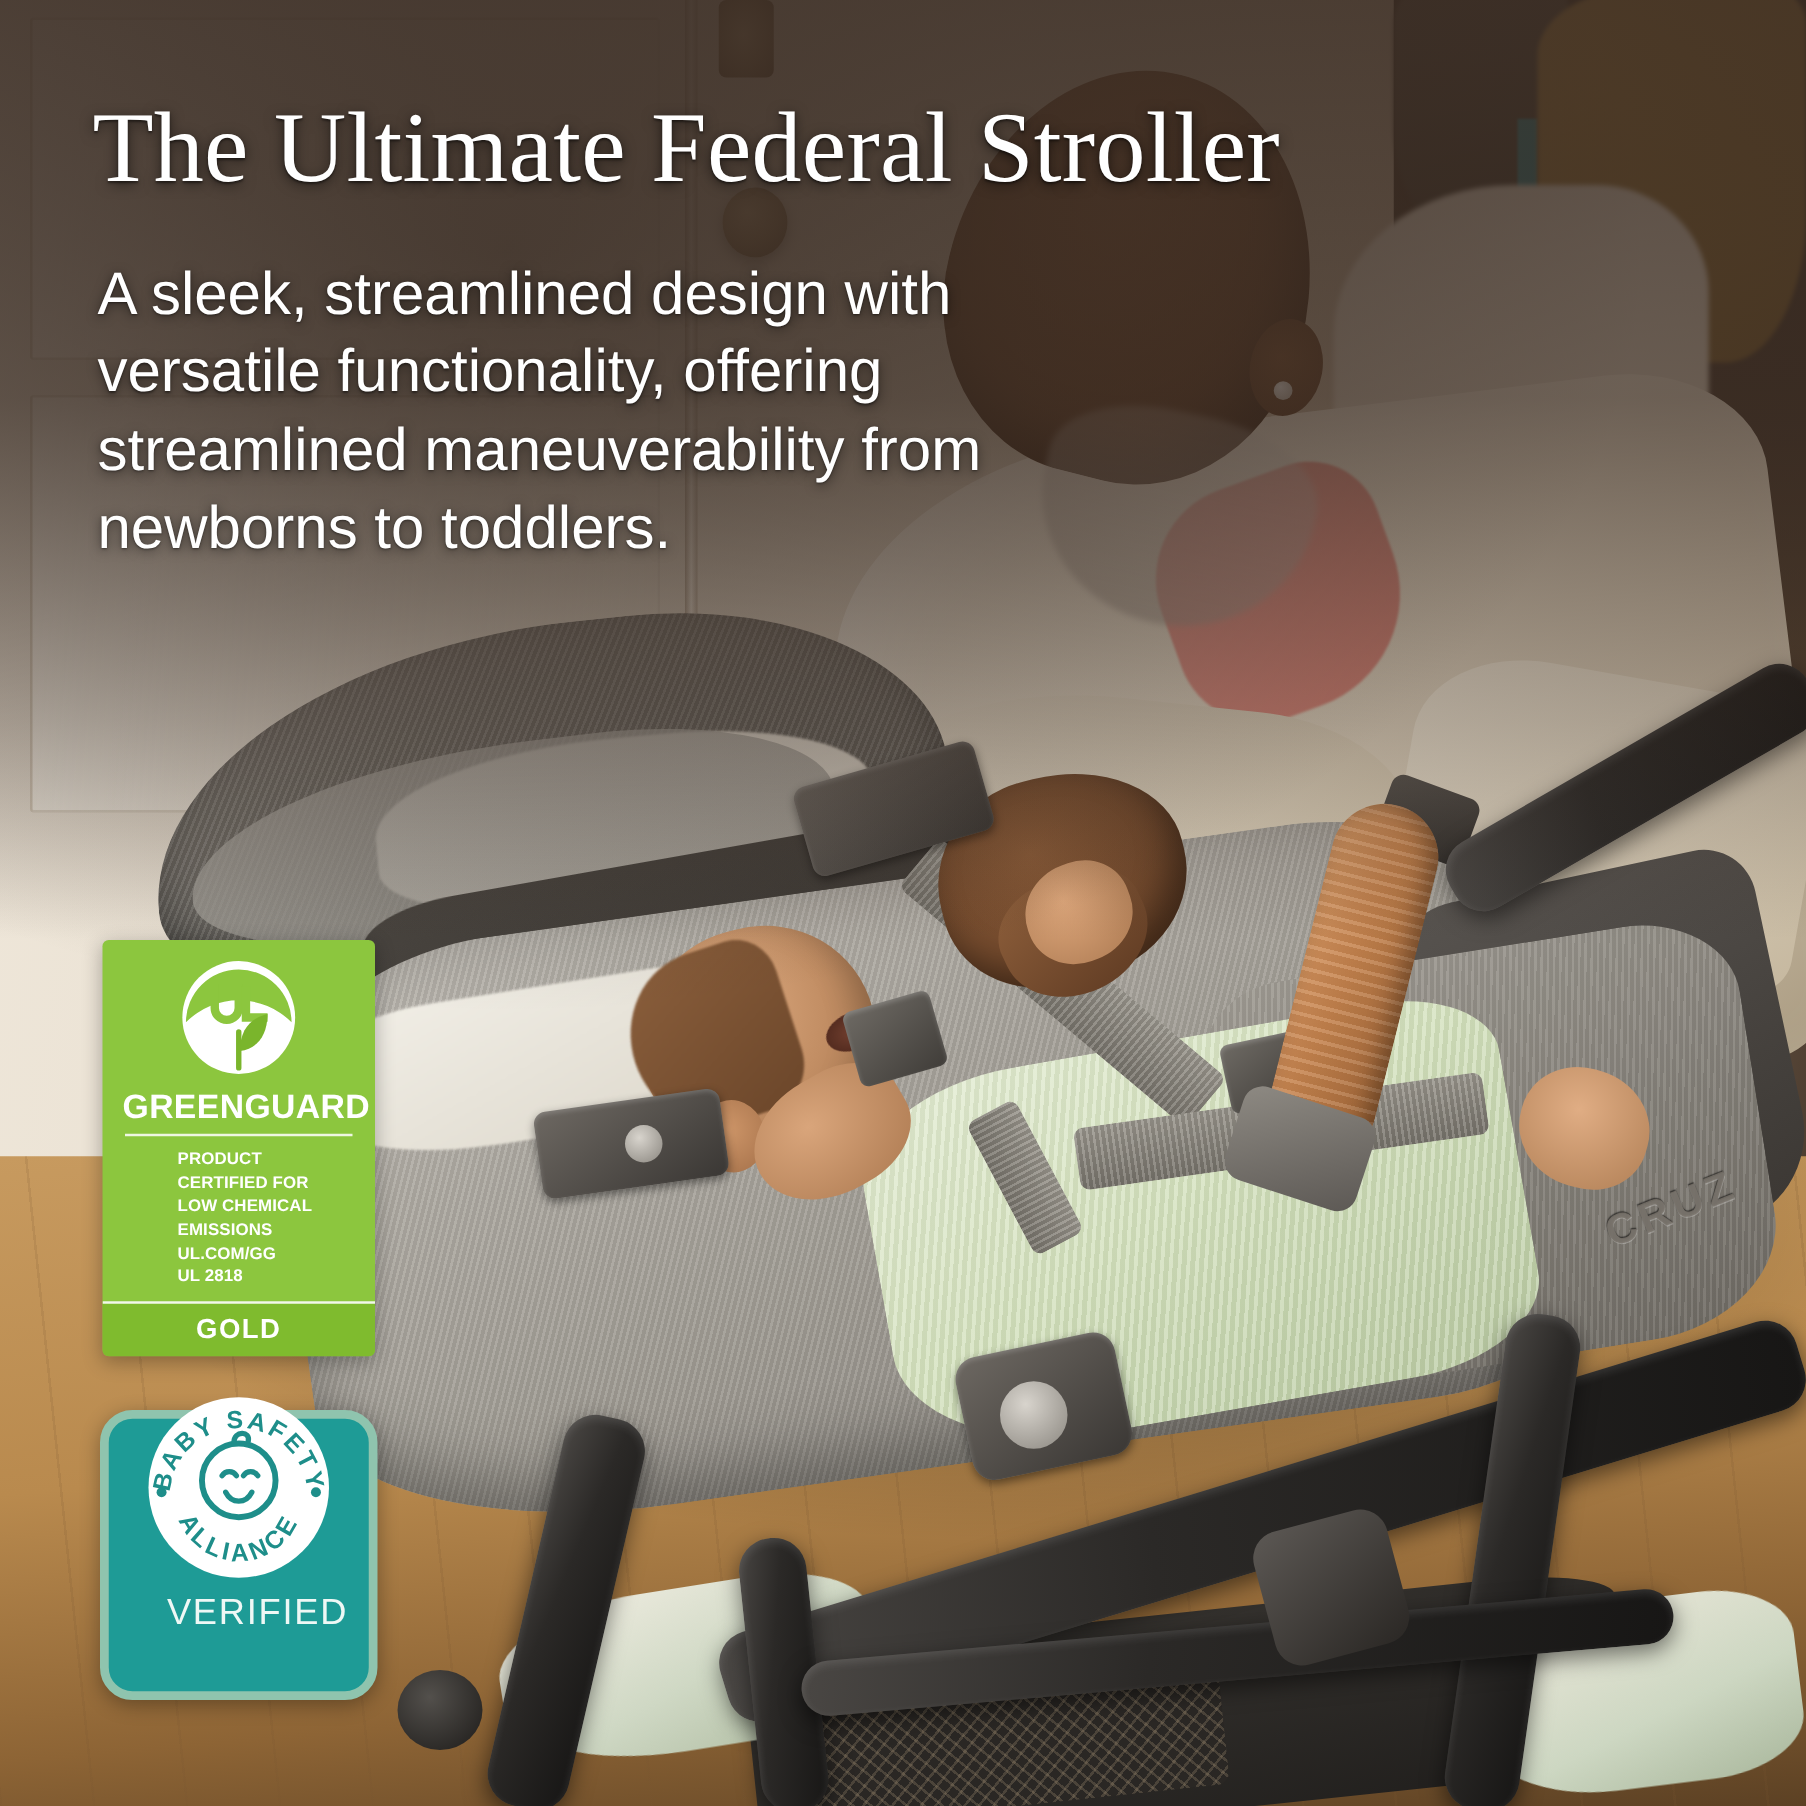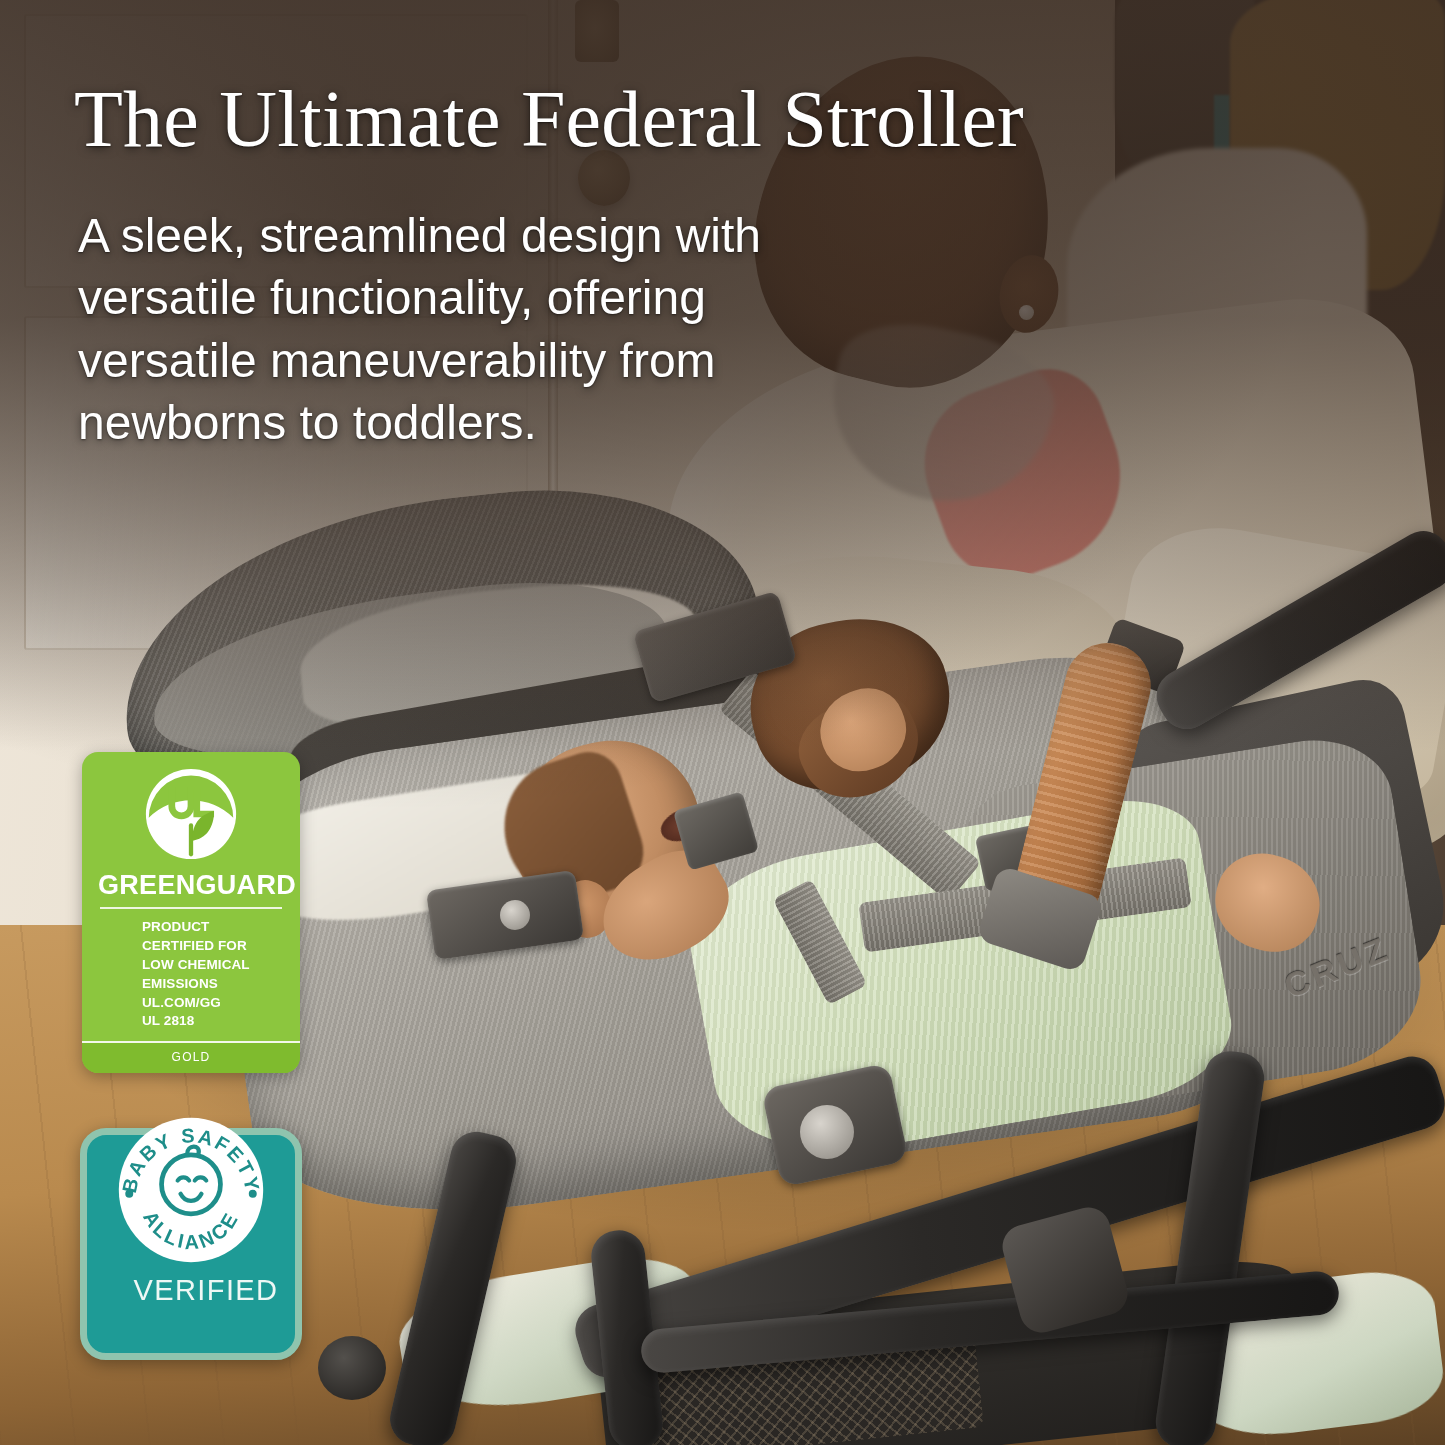--- a/index.html
+++ b/index.html
@@ -434,21 +434,21 @@
     color: #ffffff;
     text-shadow: 0 2px 9px rgba(0,0,0,.5), 0 1px 2px rgba(0,0,0,.45);
   }
   .subcopy div { white-space: nowrap; }
 
   
   .gg-badge {
     position: absolute;
     left: 82px; top: 752px;
     width: 218px;
-    border-radius: 16px;
+    border-radius: 5px;
     overflow: hidden;
     box-shadow: 0 4px 16px rgba(0,0,0,.3);
     background: #8cc63e;
   }
   .gg-main { padding: 14px 16px 10px; }
   .gg-ul-wrap { display: flex; justify-content: center; margin-bottom: 8px; }
   .gg-ul { width: 96px; height: 96px; display: block; }
   .gg-title {
     text-align: center;
     font-size: 27px;
@@ -468,22 +468,22 @@
     color: #ffffff;
     line-height: 1.40;
     letter-spacing: .1px;
     margin-left: 44px;
   }
   .gg-foot {
     background: #7fbb2e;
     border-top: 2px solid rgba(255,255,255,.9);
     text-align: center;
     padding: 7px 0 9px;
-    font-size: 12px;
-    font-weight: 400;
+    font-size: 22px;
+    font-weight: 700;
     color: #ffffff;
     letter-spacing: 1.2px;
   }
 
   
   .bsa-badge {
     position: absolute;
     left: 80px; top: 1128px;
     width: 222px;
     height: 232px;
@@ -607,21 +607,21 @@
     <div class="cruz-logo">CRUZ</div>
 
     <div class="vignette"></div>
   </div>
 
   <div class="headline">The Ultimate Federal Stroller</div>
 
   <div class="subcopy">
     <div>A sleek, streamlined design with</div>
     <div>versatile functionality, offering</div>
-    <div>versatile maneuverability from</div>
+    <div>streamlined maneuverability from</div>
     <div>newborns to toddlers.</div>
   </div>
 
   <div class="gg-badge">
     <div class="gg-main">
       <div class="gg-ul-wrap">
         <svg class="gg-ul" viewBox="0 0 100 100">
           <circle cx="50" cy="50" r="47" fill="#ffffff"></circle>
 
           <path d="M6 54 A44 44 0 0 1 94 54 A62 62 0 0 0 6 54 Z" fill="#8cc63e"></path>

